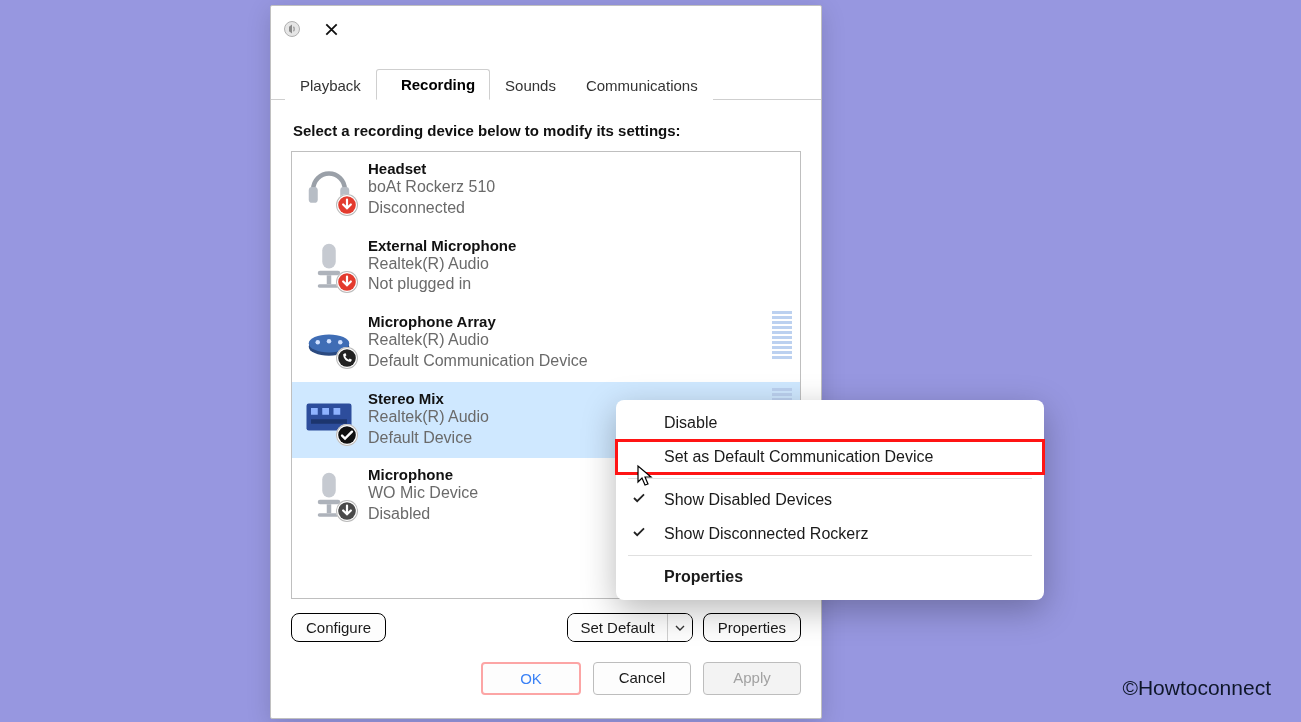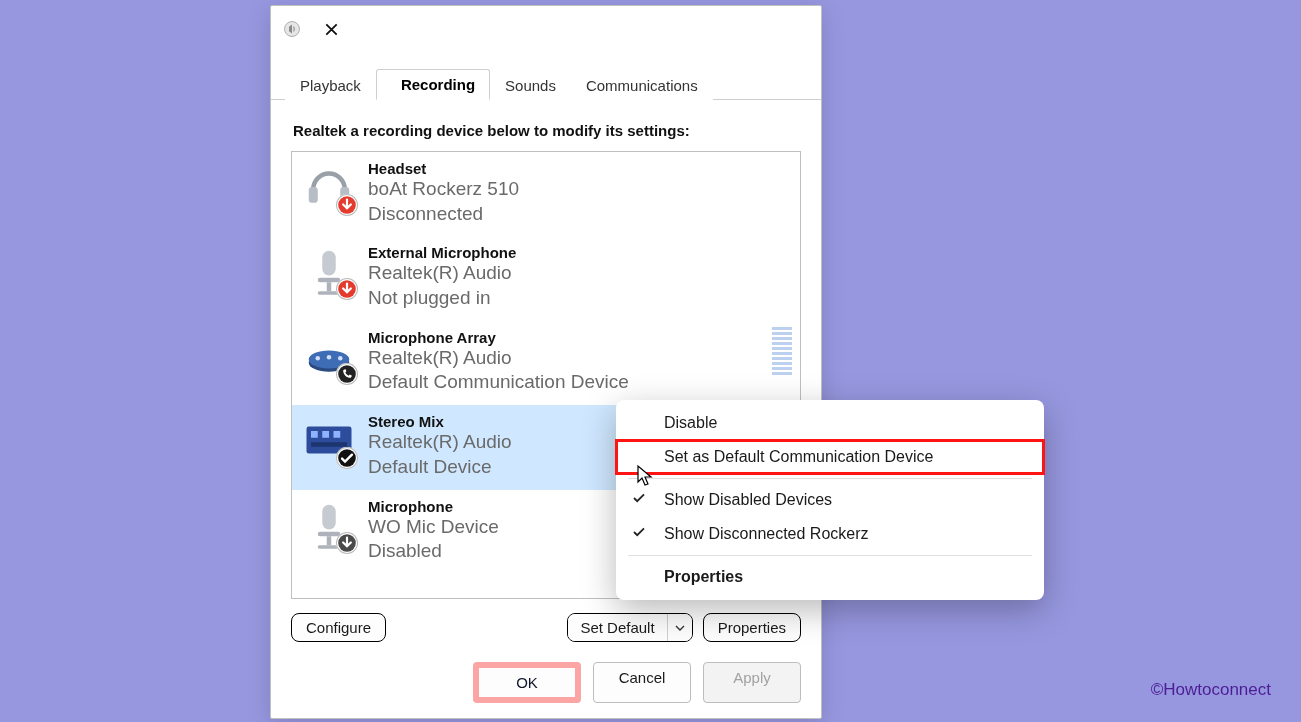--- a/index.html
+++ b/index.html
@@ -13,43 +13,43 @@
   .tab{padding:6px 14px 6px 14px;font-size:15px;color:#333;border:1px solid transparent;border-bottom:none;cursor:pointer;position:relative;top:1px;background:#fff;}
   .tab.active{border-color:#cfcfcf;border-bottom:1px solid #fff;font-weight:600;color:#000;border-radius:3px 3px 0 0;padding-left:24px;}
   .panel{padding:14px 20px 0 20px;}
   .instr{font-size:15px;margin:8px 2px 12px 2px;font-weight:600;color:#111;}
   .devlist{border:1px solid #bfbfbf;height:446px;overflow:hidden;}
   .devitem{display:flex;padding:8px 10px 10px 10px;gap:12px;}
   .devitem.sel{background:#cfe8ff;}
   .iconwrap{position:relative;width:54px;height:54px;flex:0 0 54px;display:flex;align-items:center;justify-content:center;}
   .badge{position:absolute;bottom:-2px;right:-2px;width:22px;height:22px;border-radius:50%;background:#fff;box-shadow:0 0 0 1px #bbb inset;display:flex;align-items:center;justify-content:center;}
   .devtext .name{font-weight:600;color:#111;font-size:15px;}
-  .devtext .sub,.devtext .stat{color:#6a6a6a;font-size:19px;line-height:1.3;}
+  .devtext .sub,.devtext .stat{color:#6a6a6a;font-size:16px;line-height:1.3;}
   .meter{position:absolute;right:8px;width:20px;display:flex;flex-direction:column;gap:2px;}
   .meter .bar{height:3px;background:#bcd1f0;}
   .btnrow{display:flex;align-items:center;padding:14px 20px;gap:10px;}
   .spacer{flex:1;}
   .wbtn,.wsplit,.wsplit .main,.wsplit .arrow{font-size:15px;background:#fdfdfd;border:1px solid #000000;border-radius:8px;cursor:pointer;}
   .wbtn{padding:5px 14px;}
   .wsplit{display:flex;padding:0;overflow:hidden;}
   .wsplit .main{border:none;border-right:1px solid #cfcfcf;border-radius:0;padding:5px 12px;}
   .wsplit .arrow{border:none;border-radius:0;width:24px;display:flex;align-items:center;justify-content:center;}
   .dlgbtns{display:flex;justify-content:flex-end;gap:12px;padding:6px 20px 18px 20px;}
   .dbtn{min-width:96px;text-align:center;padding:6px 0;font-size:15px;border:1px solid #bdbdbd;border-radius:4px;background:#fdfdfd;cursor:pointer;}
-  .dbtn.primary{border:6px solid #fca5a5;color:#0f172a;}
+  .dbtn.primary{border:2px solid #fca5a5;color:#3b82f6;}
   .dbtn.disabled{color:#a2a2a2;background:#f3f3f3;cursor:default;}
   
   .ctxmenu{position:absolute;left:616px;top:400px;width:428px;background:#ffffff;border-radius:8px;box-shadow:0 10px 34px rgba(0,0,0,.28);padding:6px 0;}
   .ctxitem{display:flex;align-items:center;font-size:16px;padding:8px 18px 8px 48px;position:relative;cursor:pointer;}
   .ctxitem .chk{position:absolute;left:16px;top:50%;transform:translateY(-50%);}
   .ctxitem.bold{font-weight:700;}
   .ctxsep{height:1px;background:#e0e0e0;margin:4px 12px;}
   .ctxitem.highlight{outline:3px solid #ff1414;outline-offset:-2px;}
   .cursor{position:absolute;left:636px;top:464px;pointer-events:none;}
-  .watermark{position:absolute;right:30px;bottom:22px;color:#4c1d95;font-size:17px;font-family:"Segoe UI",sans-serif;}
+  .watermark{position:absolute;right:30px;bottom:22px;color:#0f172a;font-size:21px;font-family:"Segoe UI",sans-serif;}
   
   .devitem{position:relative;}
 </style>
 </head>
 <body>
 
 <div class="dialog">
   <div class="titlebar">
     <span class="sound-glyph">
       <svg viewBox="0 0 24 24">
@@ -66,21 +66,21 @@
   </div>
 
   <div class="tabbar">
     <div class="tab">Playback</div>
     <div class="tab active">Recording</div>
     <div class="tab">Sounds</div>
     <div class="tab">Communications</div>
   </div>
 
   <div class="panel">
-    <div class="instr">Realtek a recording device below to modify its settings:</div>
+    <div class="instr">Select a recording device below to modify its settings:</div>
     <div class="devlist" id="devlist">
         <div class="devitem">
           <div class="iconwrap">
             <svg viewBox="0 0 48 48">
               <path d="M10 26a14 14 0 0128 0" fill="none" stroke="#9aa0a8" stroke-width="4"></path>
               <rect x="6" y="24" width="8" height="14" rx="3" fill="#b7bdc5"></rect>
               <rect x="34" y="24" width="8" height="14" rx="3" fill="#b7bdc5"></rect>
             </svg>
             <span class="badge">
               <svg viewBox="0 0 20 20">

